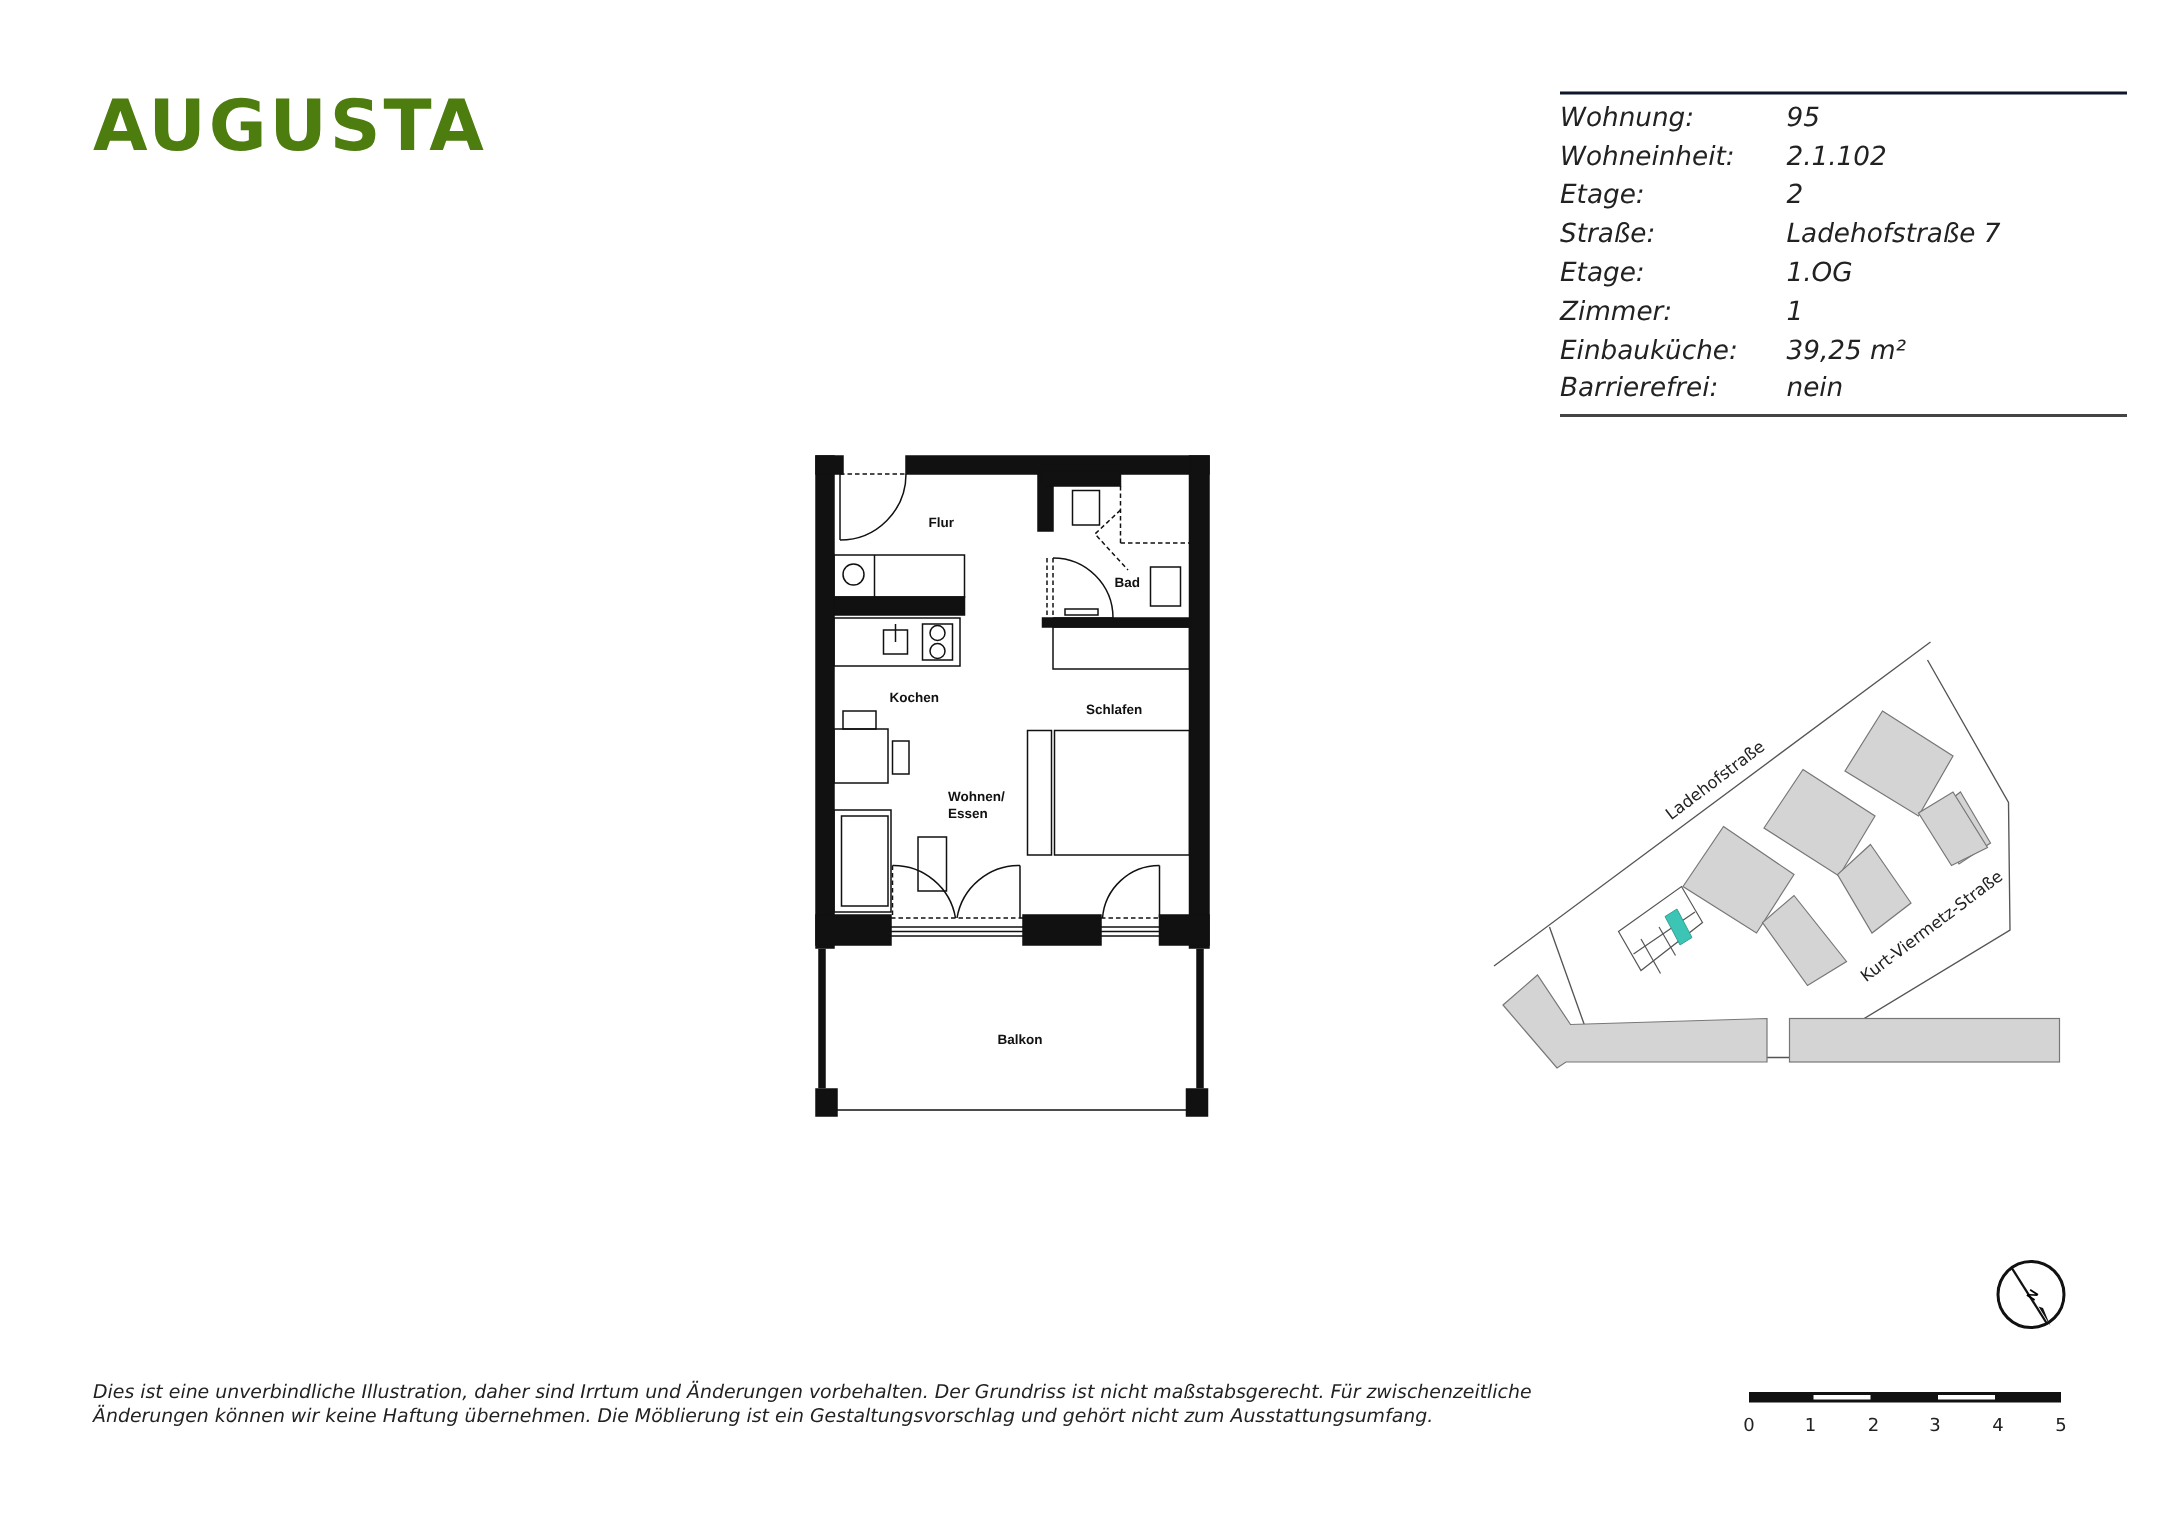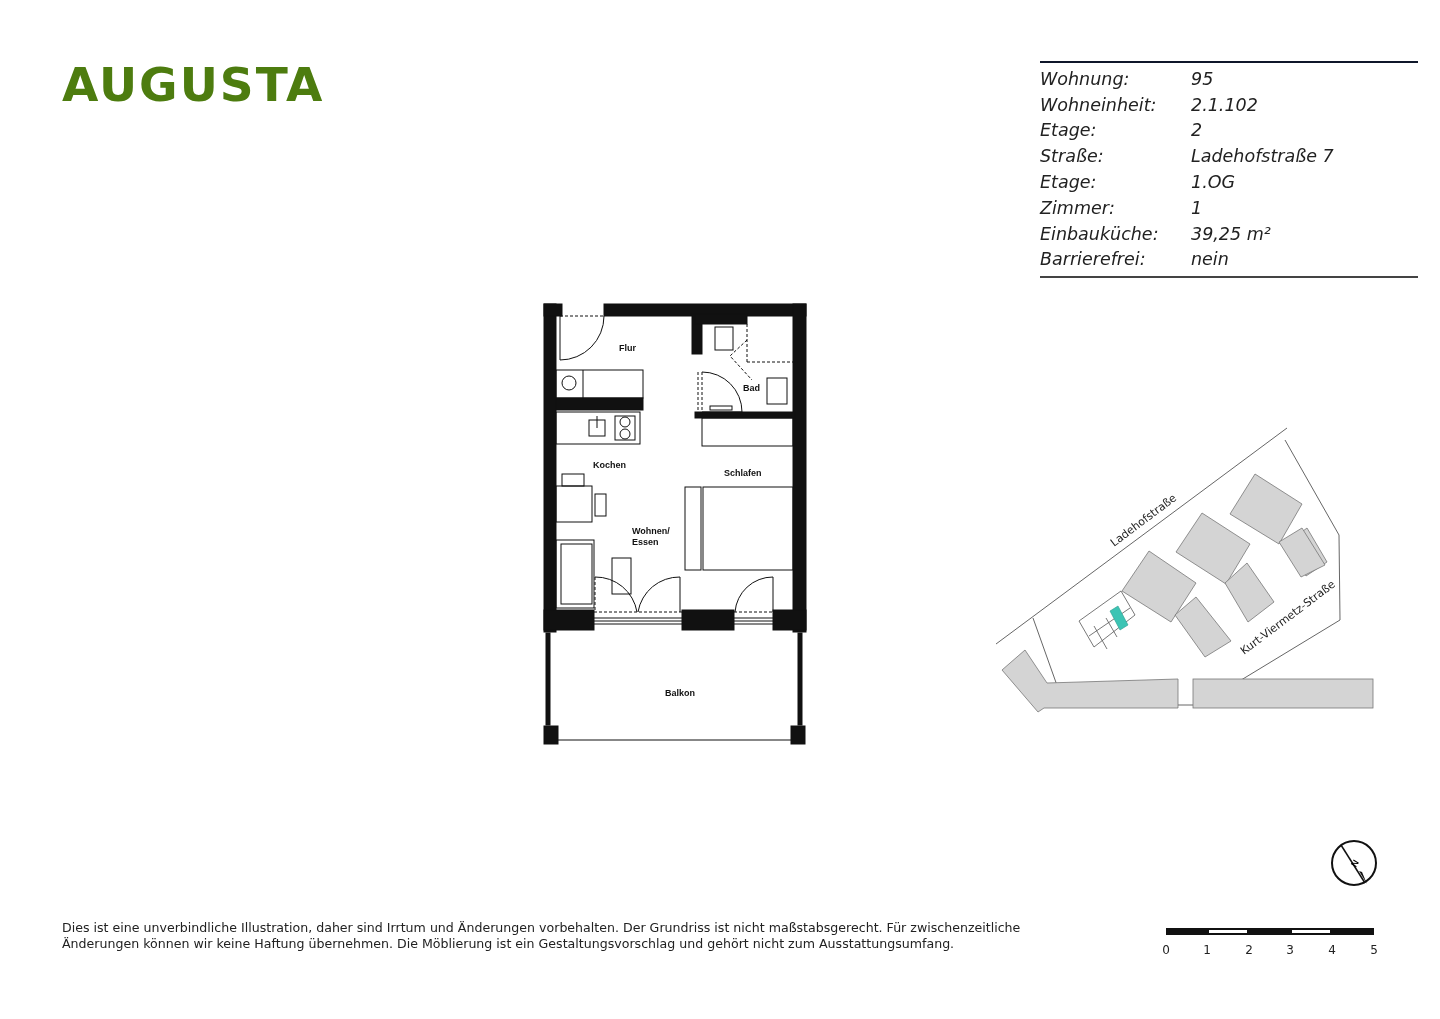--- a/index.html
+++ b/index.html
@@ -8,21 +8,21 @@
   .logo div { white-space:nowrap; }
   .info { position:absolute; left:1040px; top:61px; width:378px; border-top:2px solid #0f172a; border-bottom:2px solid #444; padding:3px 0 4px 0;font-style:italic; }
   .info-row { display:flex; height:25.8px; align-items:center; font-size:17.5px; color:#222; font-family:"DejaVu Sans", sans-serif; }
   .info-label { width:151px; }
   .plan { position:absolute; left:540px; top:300px; }
   .site { position:absolute; left:990px; top:425px; }
   .compass { position:absolute; left:1329px; top:838px; }
   .scale { position:absolute; left:1160px; top:922px; width:220px; }
   .scale-labels { position:relative; height:16px; margin-top:2px; font-size:12px; color:#222; }
   .scale-labels span { position:absolute; transform:translateX(-50%); }
-  .disclaimer { position:absolute; left:62px; top:920px; font-size:12.6px; line-height:16px; color:#222; white-space:nowrap; }
+  .disclaimer { position:absolute; left:62px; top:920px; font-size:12.6px; line-height:16px; color:#222; white-space:nowrap;font-style:italic; }
   .room-label { font-family:"Liberation Sans", sans-serif; font-weight:bold; font-size:9px; fill:#111; }
   .street-label { font-family:"DejaVu Sans", sans-serif; font-size:11px; fill:#222; }
 </style>
 </head>
 <body>
 
 <div class="logo">
   <div>AUGUSTA</div>
 </div>
 

